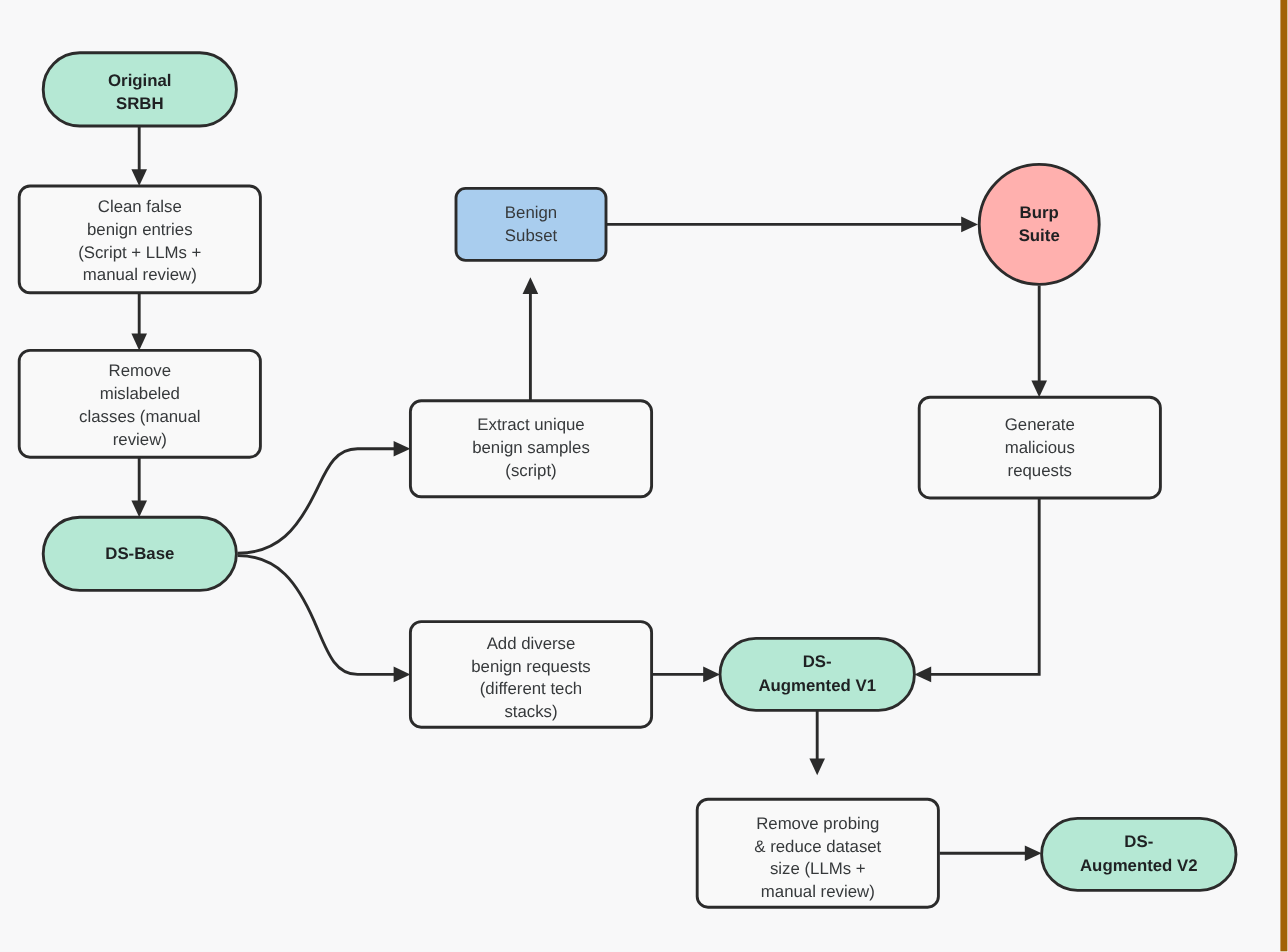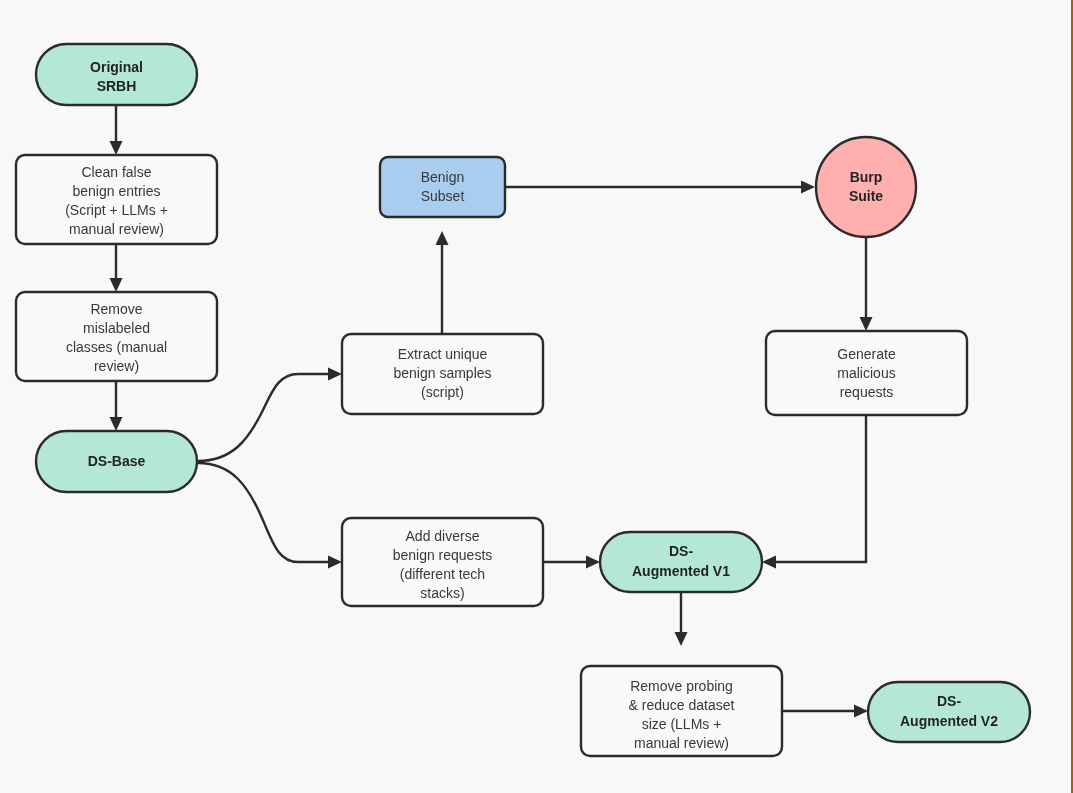--- a/index.html
+++ b/index.html
@@ -11,21 +11,21 @@
     width: 1073px;
     height: 793px;
     overflow: hidden;
     font-family: "Liberation Sans", sans-serif;
   }
   #diagram-root {
     position: relative;
     width: 1073px;
     height: 793px;
     background: #f8f8f9;
-    border-right: 2px solid #a16207;
+    border-right: 6px solid #a16207;
     box-sizing: border-box;
   }
   svg#flow {
     display: block;
     width: 1073px;
     height: 793px;
   }
   .node-shape {
     stroke: #2b2b2b;
     stroke-width: 2.4;

